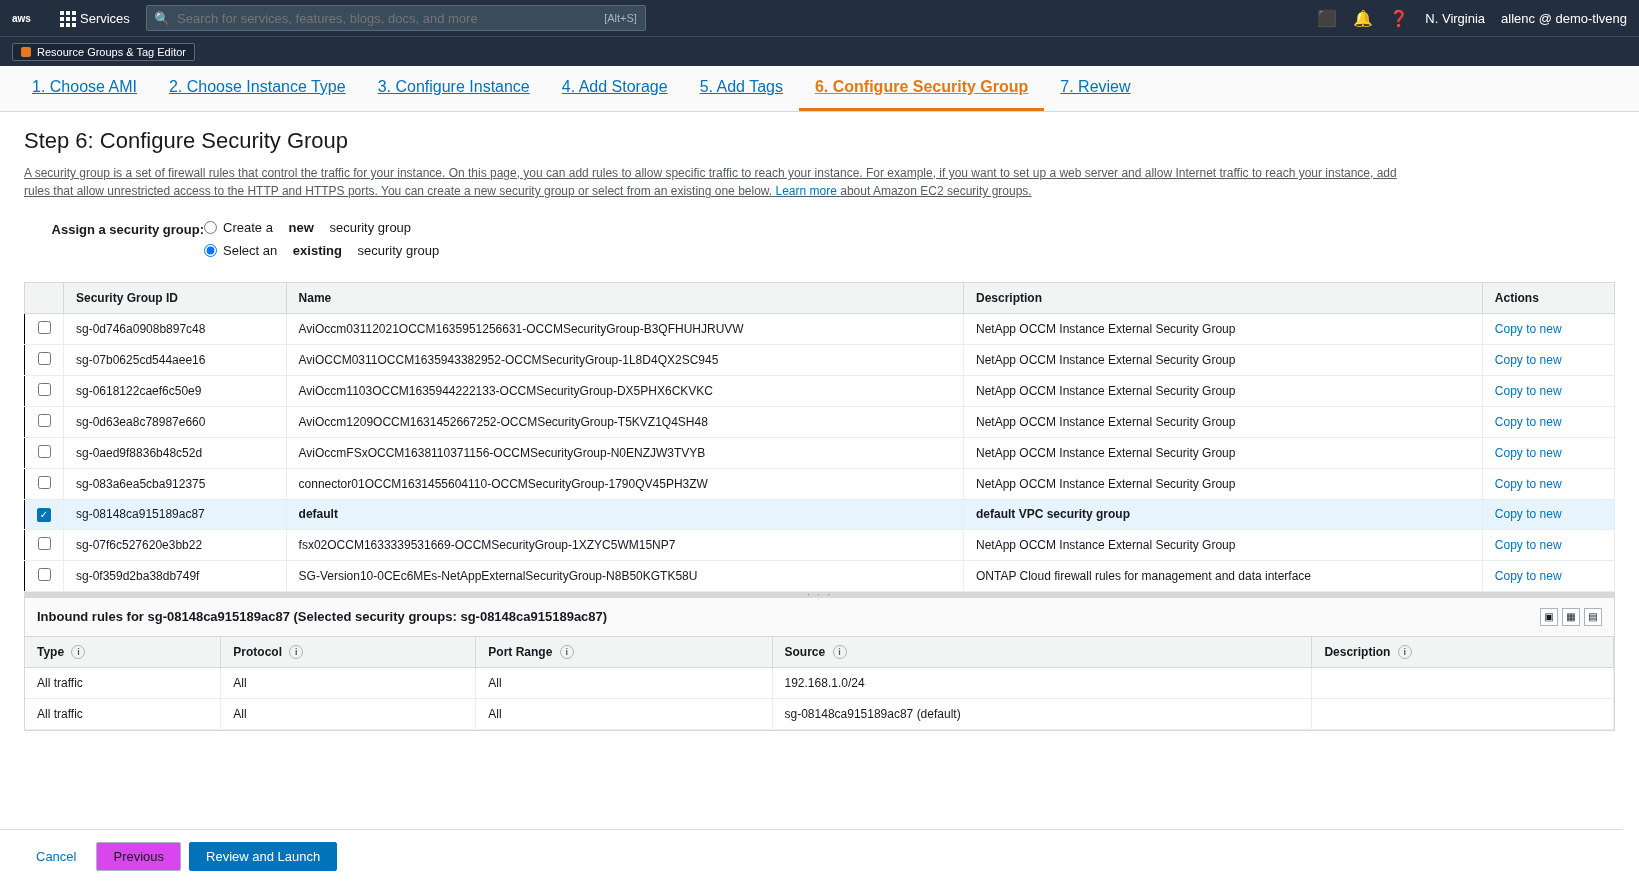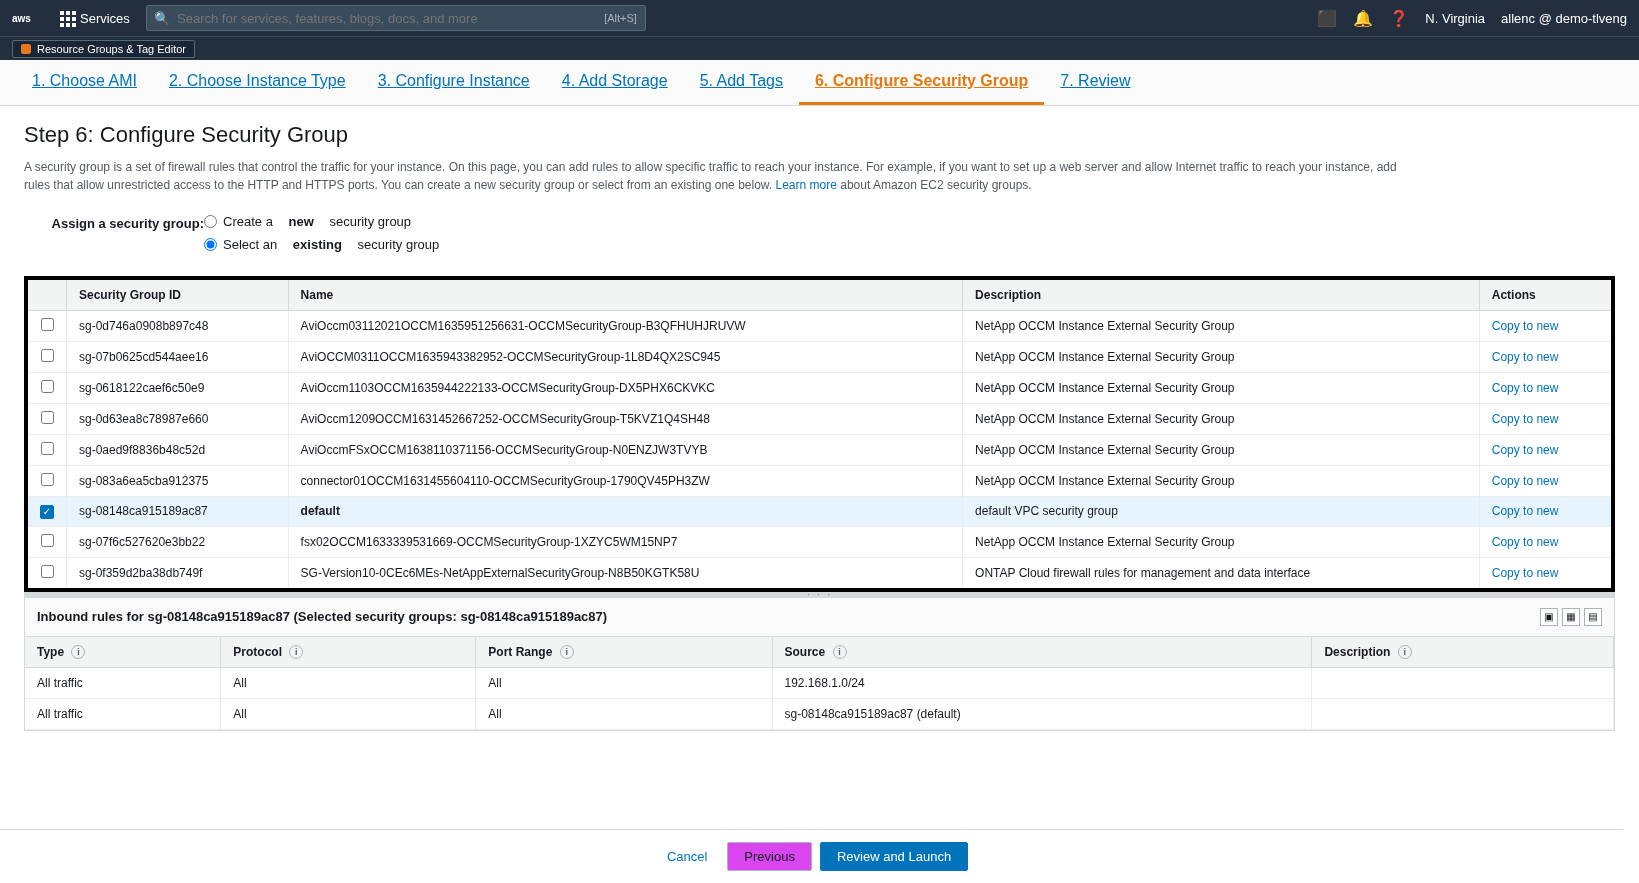--- a/index.html
+++ b/index.html
@@ -69,21 +69,21 @@
       color: #fff;
       font-size: 13px;
     }
     .nav-right span { cursor: pointer; }
 
     
     .resource-bar {
       background: #232f3e;
       border-top: 1px solid #3a4b5c;
       padding: 0 12px;
-      height: 24px;
+      height: 30px;
       display: flex;
       align-items: center;
     }
     .resource-tag {
       background: #1a2535;
       border: 1px solid #596978;
       border-radius: 2px;
       color: #fff;
       font-size: 11px;
       padding: 2px 8px;
@@ -130,20 +130,21 @@
       font-weight: 400;
       color: #16191f;
       margin-bottom: 10px;
     }
     .description {
       font-size: 12px;
       color: #545b64;
       line-height: 1.5;
       margin-bottom: 20px;
       max-width: 1400px;
+      text-decoration: underline;
     }
     .description a { color: #0073bb; text-decoration: none; }
 
     
     .assign-group {
       display: flex;
       align-items: flex-start;
       margin-bottom: 24px;
       margin-left: 20px;
     }
@@ -165,21 +166,21 @@
       gap: 6px;
       font-size: 13px;
       cursor: pointer;
     }
 
     
     .security-table {
       width: 100%;
       border-collapse: collapse;
       margin-bottom: 0;
-      border: 4px solid #000000;
+      border: 1px solid #000000;
     }
     .security-table th {
       background: #f2f3f3;
       padding: 8px 12px;
       text-align: left;
       font-size: 12px;
       font-weight: bold;
       color: #16191f;
       border: 1px solid #d5d9d9;
     }
@@ -292,21 +293,21 @@
     .footer {
       position: fixed;
       bottom: 0;
       left: 0;
       right: 16px;
       background: #fff;
       border-top: 1px solid #d5d9d9;
       padding: 12px 24px;
       display: flex;
       align-items: center;
-      justify-content: center;
+      justify-content: flex-start;
       gap: 8px;
     }
     .btn-cancel {
       background: transparent;
       border: none;
       color: #0073bb;
       font-size: 13px;
       cursor: pointer;
       padding: 6px 12px;
     }
@@ -485,21 +486,21 @@
           <td class="checkbox-col"><input type="checkbox" style=""></td>
           <td>sg-083a6ea5cba912375</td>
           <td>connector01OCCM1631455604110-OCCMSecurityGroup-1790QV45PH3ZW</td>
           <td>NetApp OCCM Instance External Security Group</td>
           <td><a href="#" class="copy-link">Copy to new</a></td>
         </tr>
         <tr class="selected">
           <td class="checkbox-col"><div class="selected-checkbox"></div></td>
           <td>sg-08148ca915189ac87</td>
           <td style="font-weight: bold;">default</td>
-          <td style="font-weight: normal;">default VPC security group</td>
+          <td style="font-weight: bold;">default VPC security group</td>
           <td><a href="#" class="copy-link">Copy to new</a></td>
         </tr>
         <tr>
           <td class="checkbox-col"><input type="checkbox" style=""></td>
           <td>sg-07f6c527620e3bb22</td>
           <td>fsx02OCCM1633339531669-OCCMSecurityGroup-1XZYC5WM15NP7</td>
           <td>NetApp OCCM Instance External Security Group</td>
           <td><a href="#" class="copy-link">Copy to new</a></td>
         </tr>
         <tr>

